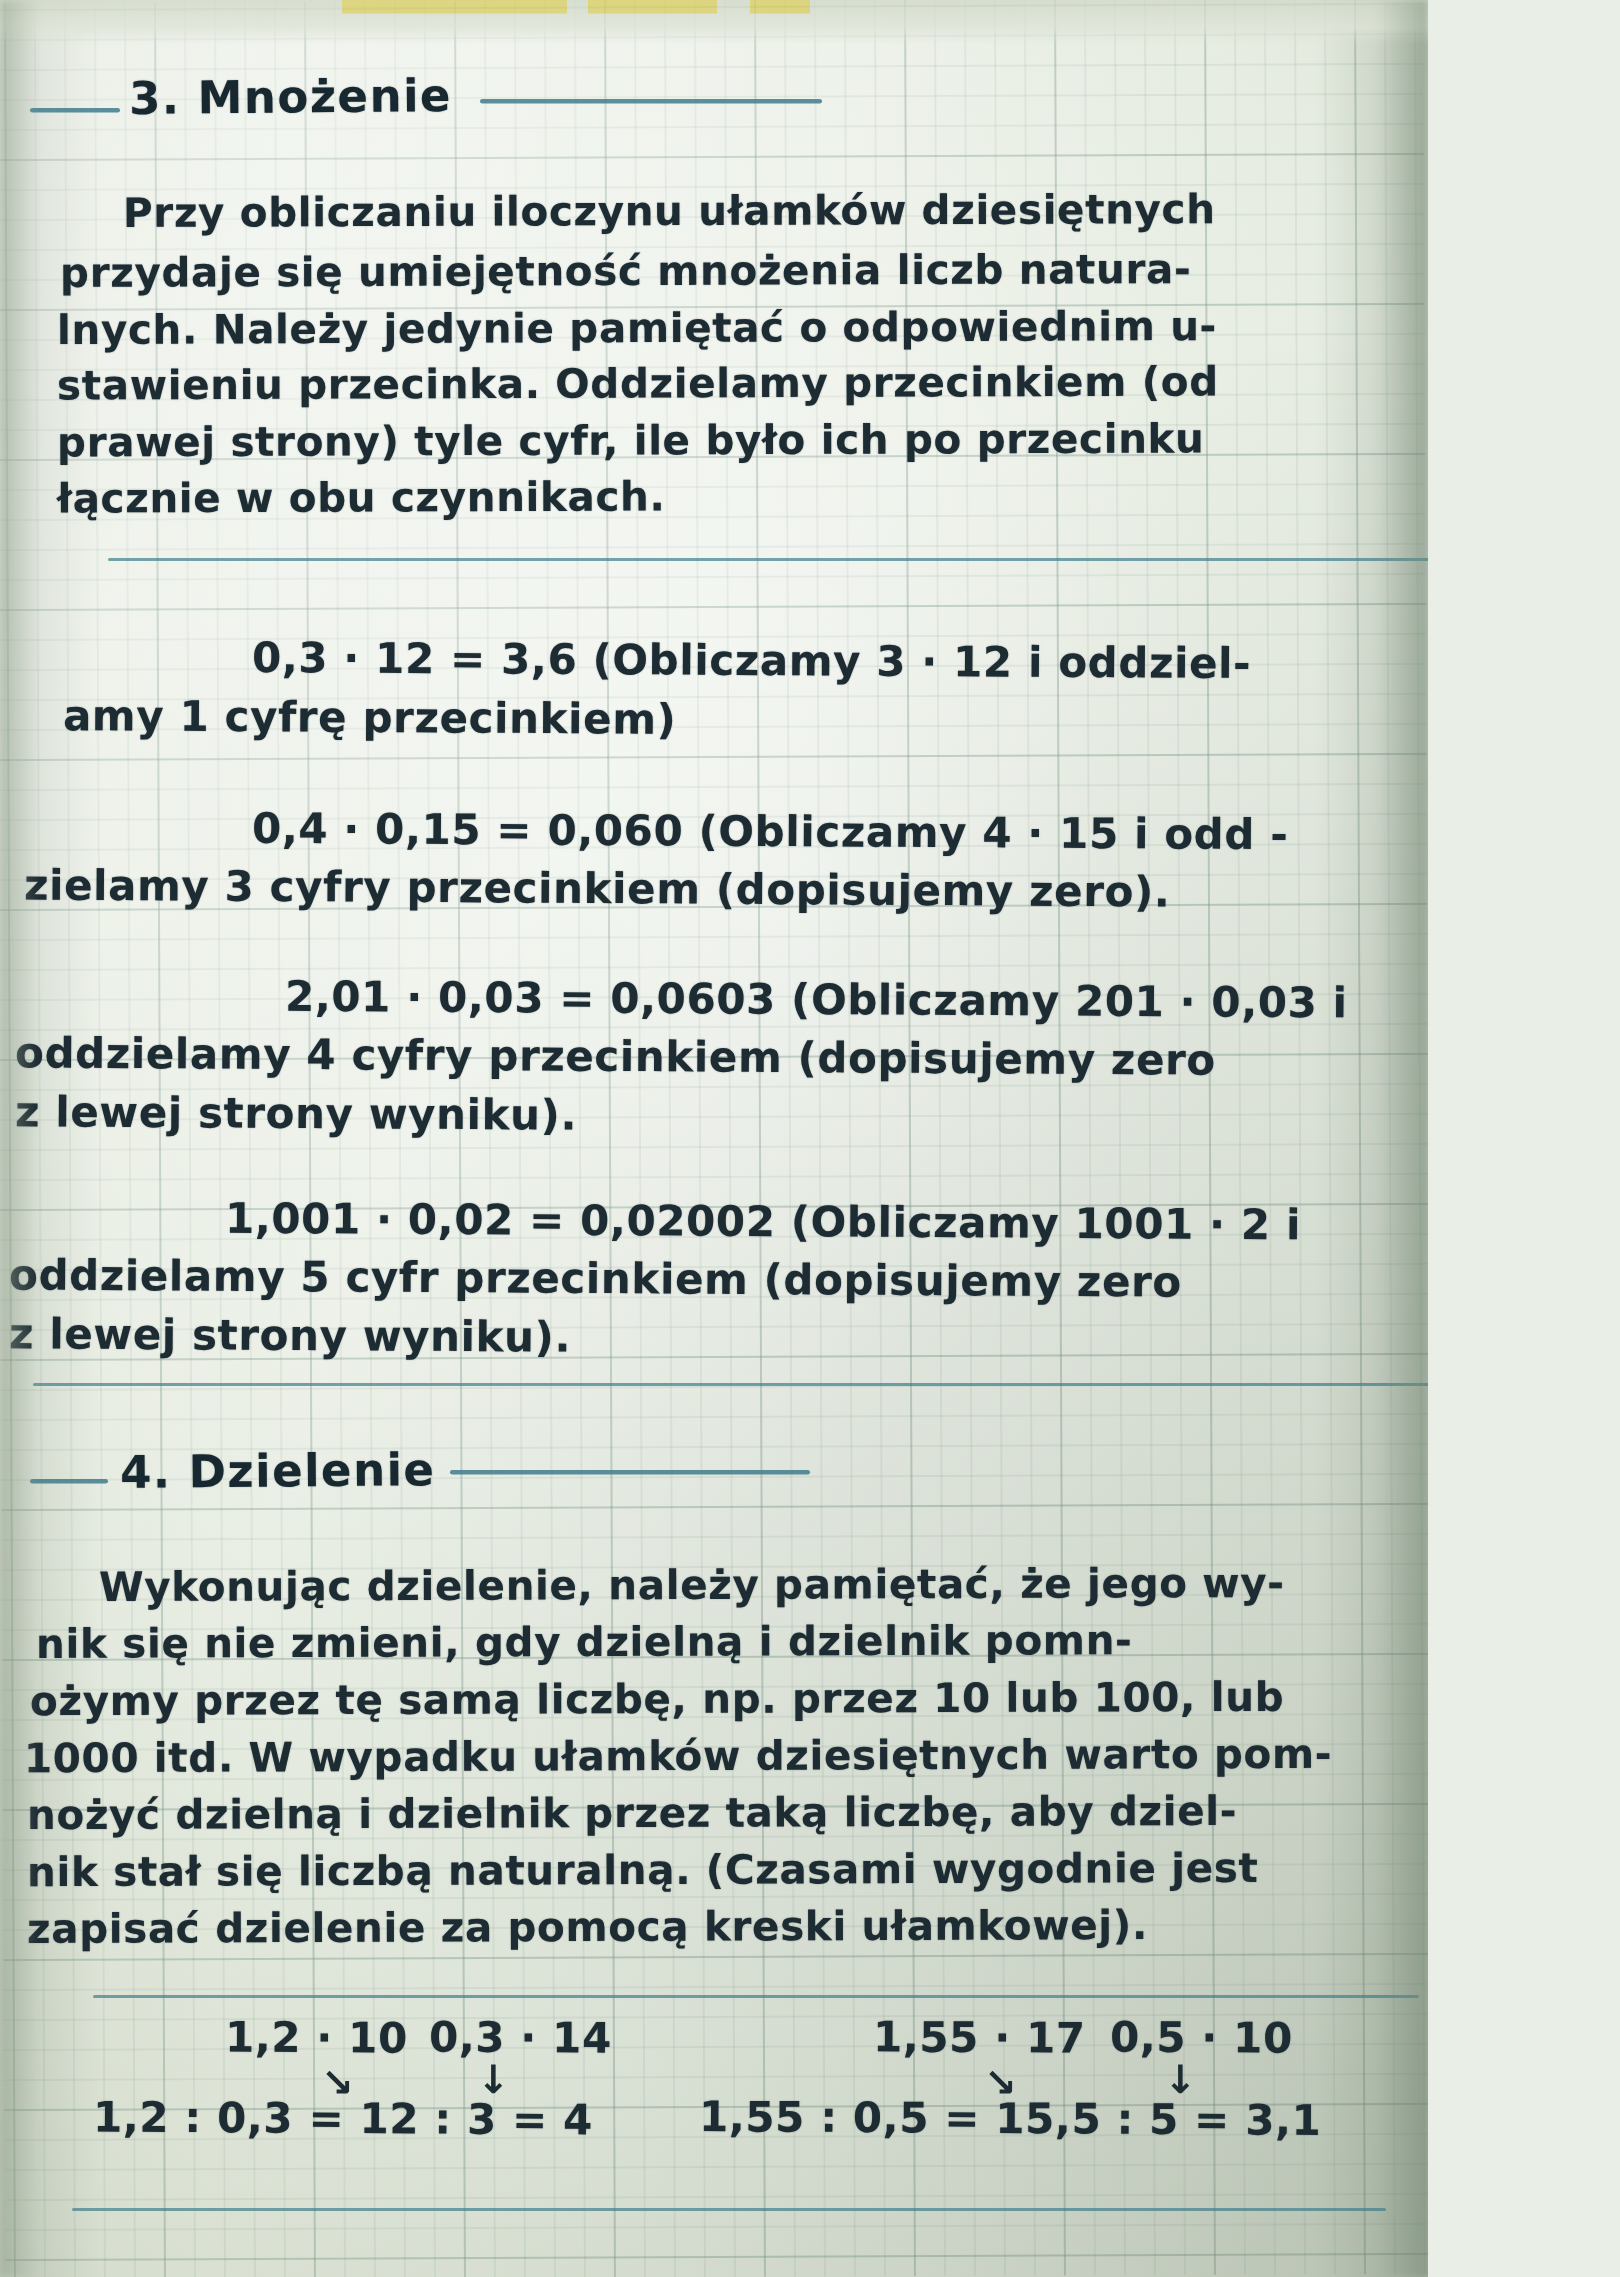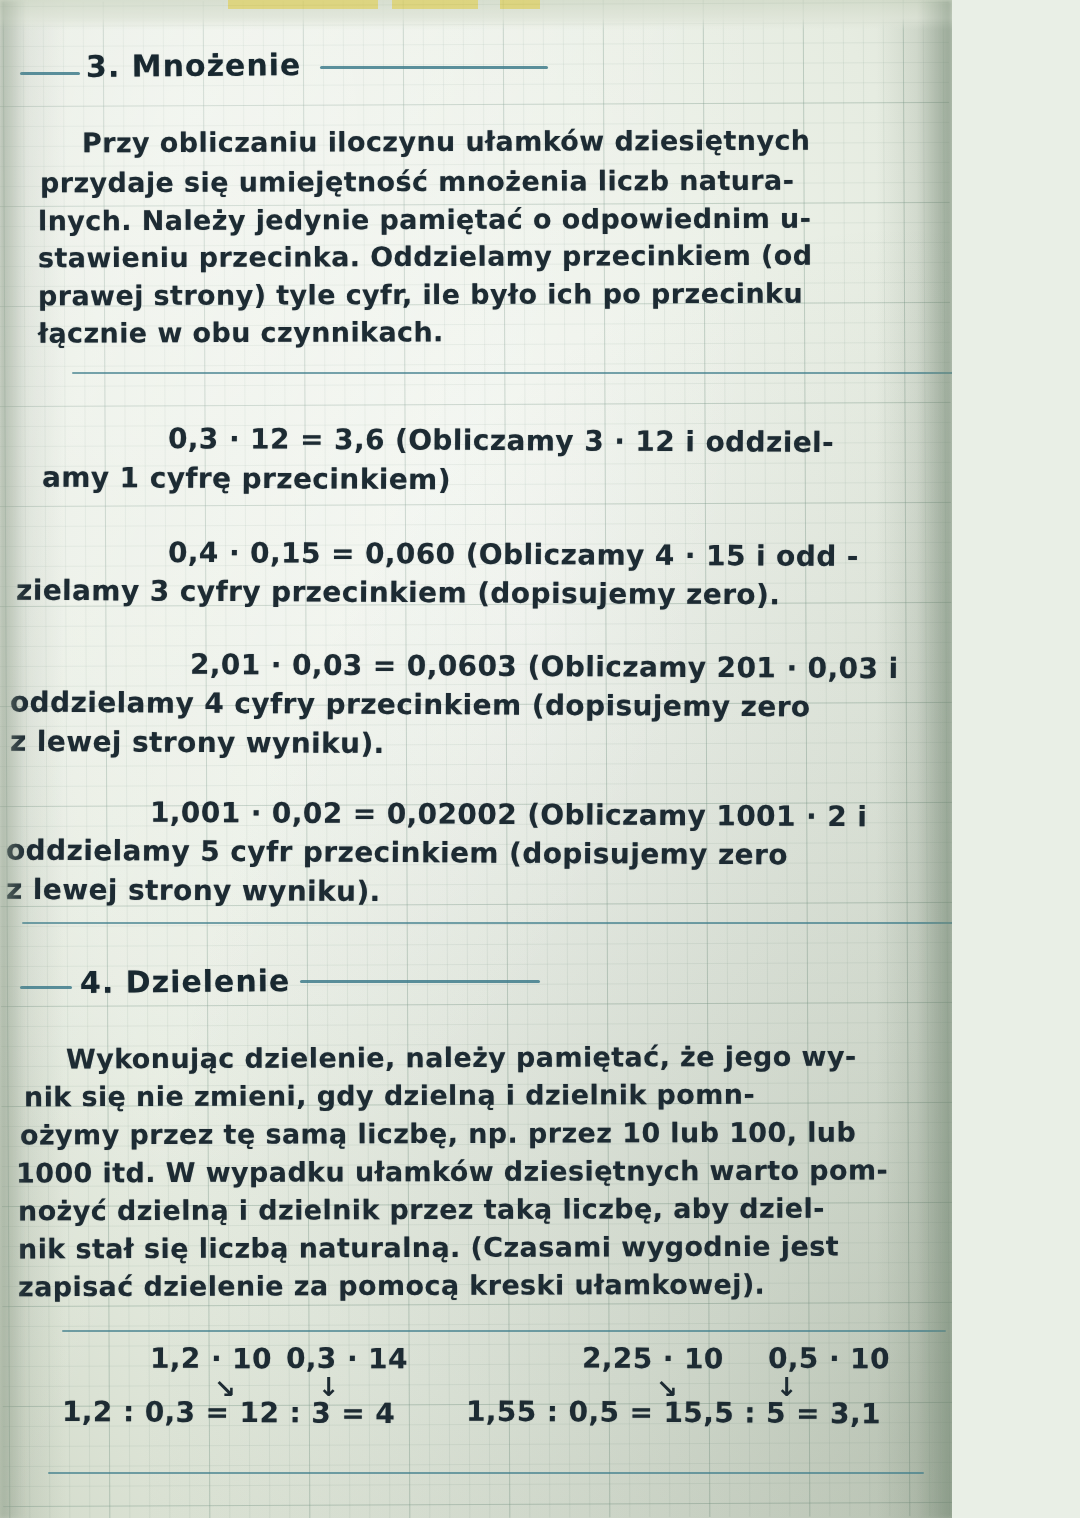--- a/index.html
+++ b/index.html
@@ -185,22 +185,22 @@
   <div class="hand h-body r4" style="left:18px; top:1270px;">zapisać dzielenie za pomocą kreski ułamkowej).</div>
 
   <div class="rule thin" style="left:62px; top:1330px; width:884px;"></div>
 
   <div class="hand h-eq r3" style="left:150px; top:1342px;">1,2 · 10</div>
   <div class="hand h-eq r3" style="left:286px; top:1342px;">0,3 · 14</div>
   <div class="arrow" style="left:214px; top:1374px;">↘</div>
   <div class="arrow" style="left:318px; top:1372px;">↓</div>
   <div class="hand h-eq r3" style="left:62px; top:1396px;">1,2 : 0,3 = 12 : 3 = 4</div>
 
-  <div class="hand h-eq r3" style="left:582px; top:1342px;">2,25 · 10</div>
-  <div class="hand h-eq r3" style="left:768px; top:1342px;">0,5 · 10</div>
+  <div class="hand h-eq r3" style="left:582px; top:1342px;">1,55 · 17</div>
+  <div class="hand h-eq r3" style="left:740px; top:1342px;">0,5 · 10</div>
   <div class="arrow" style="left:656px; top:1374px;">↘</div>
   <div class="arrow" style="left:776px; top:1372px;">↓</div>
   <div class="hand h-eq r3" style="left:466px; top:1396px;">1,55 : 0,5 = 15,5 : 5 = 3,1</div>
 
   <div class="rule thin" style="left:48px; top:1472px; width:876px;"></div>
 
   <div id="blur-left"></div>
   <div id="blur-right"></div>
 </div>
 

